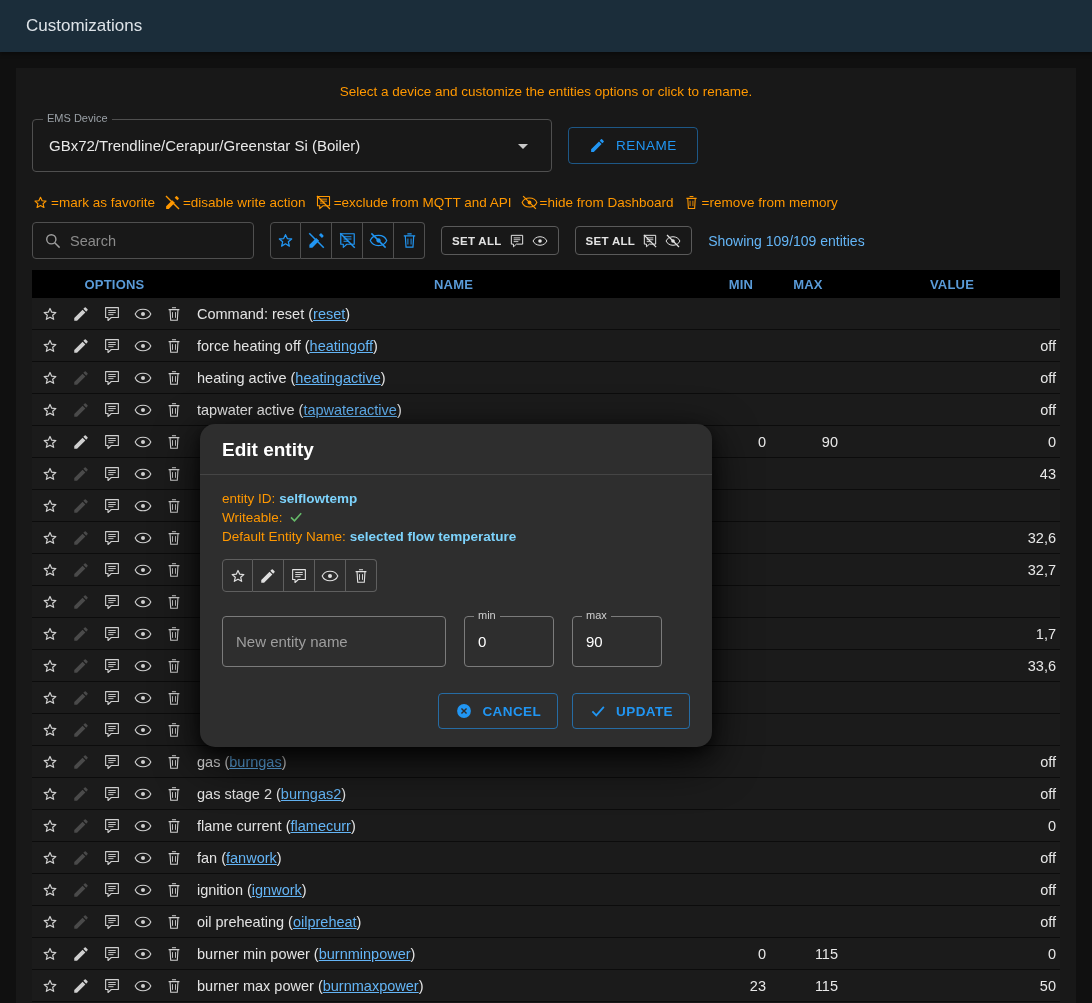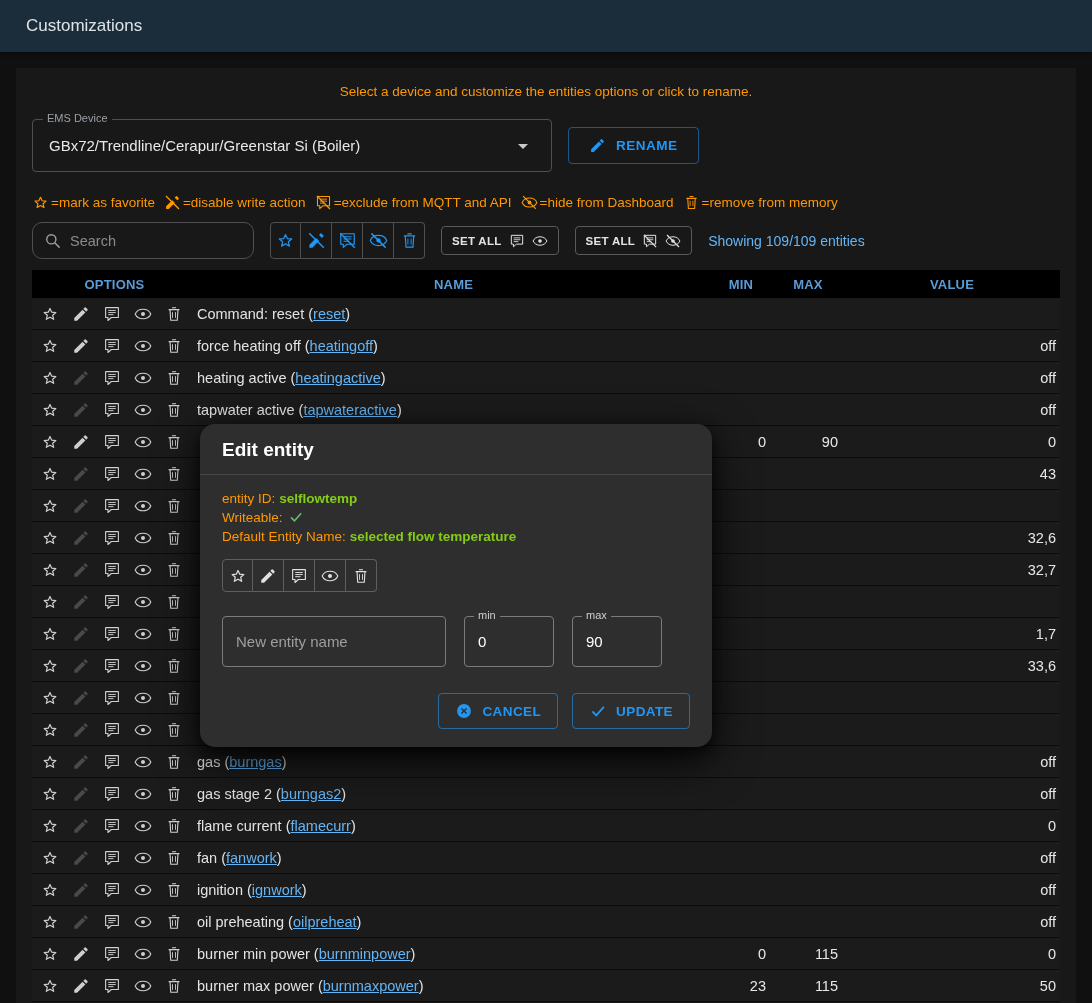--- a/index.html
+++ b/index.html
@@ -13,29 +13,29 @@
 
   .panel{margin:16px;background:#181818;padding:14px 16px 0;height:935px;overflow:hidden;}
 
   .intro{color:#ff9800;font-size:13.5px;margin:2px 0 20px;text-align:center;}
 
   .device-row{display:flex;gap:16px;align-items:center;margin-bottom:22px;}
   .select{position:relative;width:520px;height:53px;border:1px solid #4f4f4f;border-radius:4px;display:flex;align-items:center;padding:0 16px;cursor:pointer;}
   .select-label{position:absolute;top:-8px;left:10px;font-size:11px;color:#9aa0a6;background:#181818;padding:0 4px;}
   .select-value{color:#e8e8e8;font-size:15px;flex:1;white-space:nowrap;overflow:hidden;}
   .caret{width:24px;height:24px;color:#c9c9c9;display:inline-flex;}
-  .rename-btn{height:37px;padding:0 20px;display:flex;gap:10px;align-items:center;background:transparent;border:1px solid rgba(33,150,243,.5);border-radius:4px;color:#2196f3;font-size:13.5px;font-weight:bold;letter-spacing:.5px;cursor:pointer;justify-content:space-between;}
+  .rename-btn{height:37px;padding:0 20px;display:flex;gap:10px;align-items:center;background:transparent;border:1px solid rgba(33,150,243,.5);border-radius:4px;color:#2196f3;font-size:13.5px;font-weight:normal;letter-spacing:.5px;cursor:pointer;justify-content:space-between;}
   .rename-btn .bic{width:17px;height:17px;display:inline-flex;}
 
   .legend{display:flex;align-items:center;gap:9px;color:#ff9800;font-size:13.5px;margin-bottom:11px;white-space:nowrap;}
   .litem{display:flex;align-items:center;gap:2px;}
   .lic{width:17px;height:17px;color:#ff9800;display:inline-flex;}
 
   .toolbar{display:flex;align-items:center;margin-bottom:11px;}
-  .search{width:222px;height:37px;border:1px solid #4f4f4f;border-radius:10px;display:flex;align-items:center;gap:8px;padding:0 10px;}
+  .search{width:222px;height:37px;border:1px solid #4f4f4f;border-radius:4px;display:flex;align-items:center;gap:8px;padding:0 10px;}
   .search .sic{width:19px;height:19px;color:#9e9e9e;display:inline-flex;}
   .search input{flex:1;min-width:0;background:transparent;border:none;outline:none;color:#e0e0e0;font-size:14.5px;}
   .search input::placeholder{color:#8b8b8b;}
   .tgroup{display:flex;margin-left:16px;}
   .tbtn{width:31px;height:37px;border:1px solid #4f4f4f;border-left-width:0;display:flex;align-items:center;justify-content:center;background:transparent;color:#2196f3;cursor:pointer;}
   .tbtn:first-child{border-left-width:1px;border-radius:4px 0 0 4px;}
   .tbtn:last-child{border-radius:0 4px 4px 0;}
   .tbtn .tic{width:19px;height:19px;display:inline-flex;}
   .setall{margin-left:16px;height:29px;padding:0 10px;display:flex;align-items:center;gap:7px;background:transparent;border:1px solid #5a5a5a;border-radius:4px;color:#e3e3e3;font-size:11.5px;font-weight:bold;letter-spacing:.3px;cursor:pointer;}
   .setall .sic{width:16px;height:16px;color:#e3e3e3;display:inline-flex;}
@@ -57,21 +57,21 @@
   .elink{color:#64b5f6;text-decoration:underline;cursor:pointer;}
   .trow .c-min,.trow .c-max{color:#e8e8e8;font-size:14.5px;text-align:right;padding-right:6px;}
   .trow .c-val{color:#e8e8e8;font-size:14.5px;text-align:right;padding-right:4px;}
 
   .dialog{position:absolute;left:200px;top:424px;width:512px;background:#2e2e2e;border-radius:15px;z-index:20;box-shadow:0 14px 45px rgba(0,0,0,.8),0 5px 14px rgba(0,0,0,.6);}
   .mtitle{padding:15px 22px 13px;color:#fff;font-size:19px;font-weight:bold;}
   .mdiv{height:1px;background:#454545;}
   .mbody{padding:14px 22px 18px;}
   .iline{font-size:13.5px;line-height:19px;color:#fff;}
   .ilbl{color:#ff9800;}
-  .ival{color:#84cc16;font-weight:bold;margin-left:4px;}
+  .ival{color:#7dd3fc;font-weight:bold;margin-left:4px;}
   .wcheck{display:inline-flex;width:16px;height:16px;color:#66bb6a;vertical-align:-3px;margin-left:5px;}
   .mtoggles{display:flex;margin-top:13px;}
   .mtbtn{width:31px;height:33px;border:1px solid #5f5f5f;border-left-width:0;display:flex;align-items:center;justify-content:center;background:transparent;color:#e0e0e0;cursor:pointer;}
   .mtbtn:first-child{border-left-width:1px;border-radius:4px 0 0 4px;}
   .mtbtn:last-child{border-radius:0 4px 4px 0;}
   .mtbtn .tic{width:18px;height:18px;display:inline-flex;}
   .fields{display:flex;gap:18px;margin-top:24px;}
   .field{position:relative;height:51px;border:1px solid #7b7b7b;border-radius:4px;display:flex;align-items:center;padding:0 13px;}
   .namefield{width:224px;}
   .smallfield{width:90px;}

